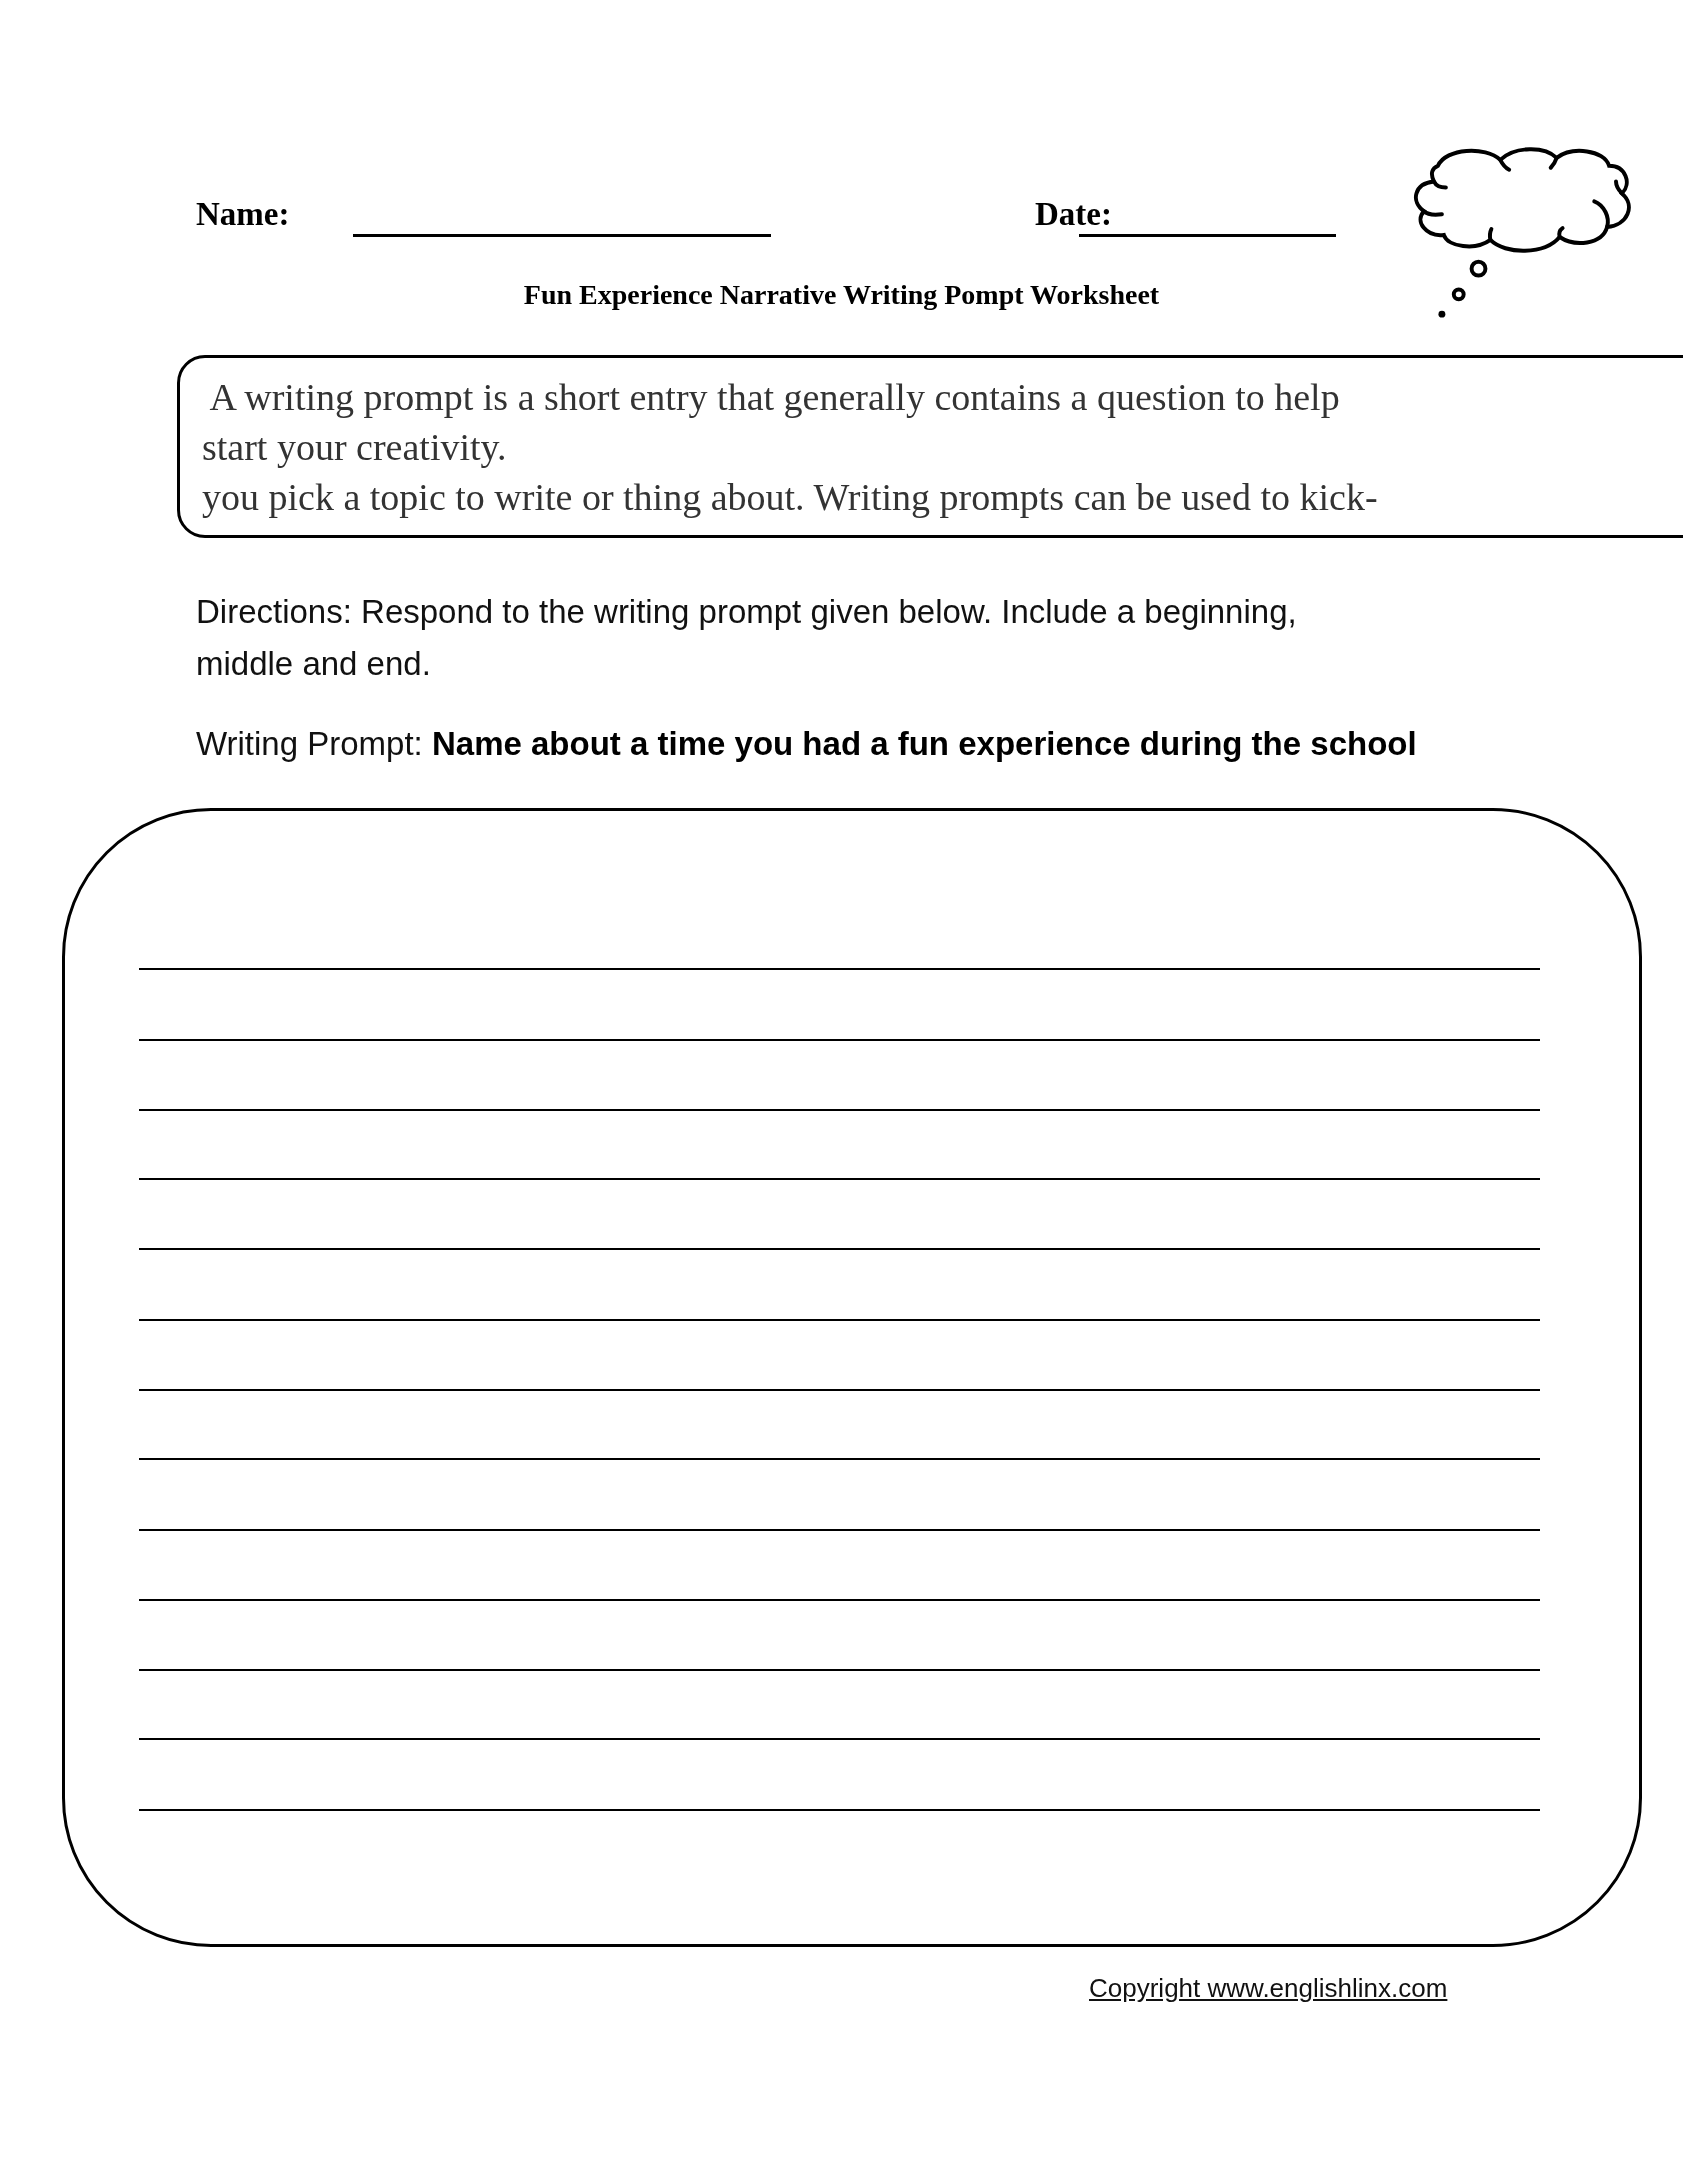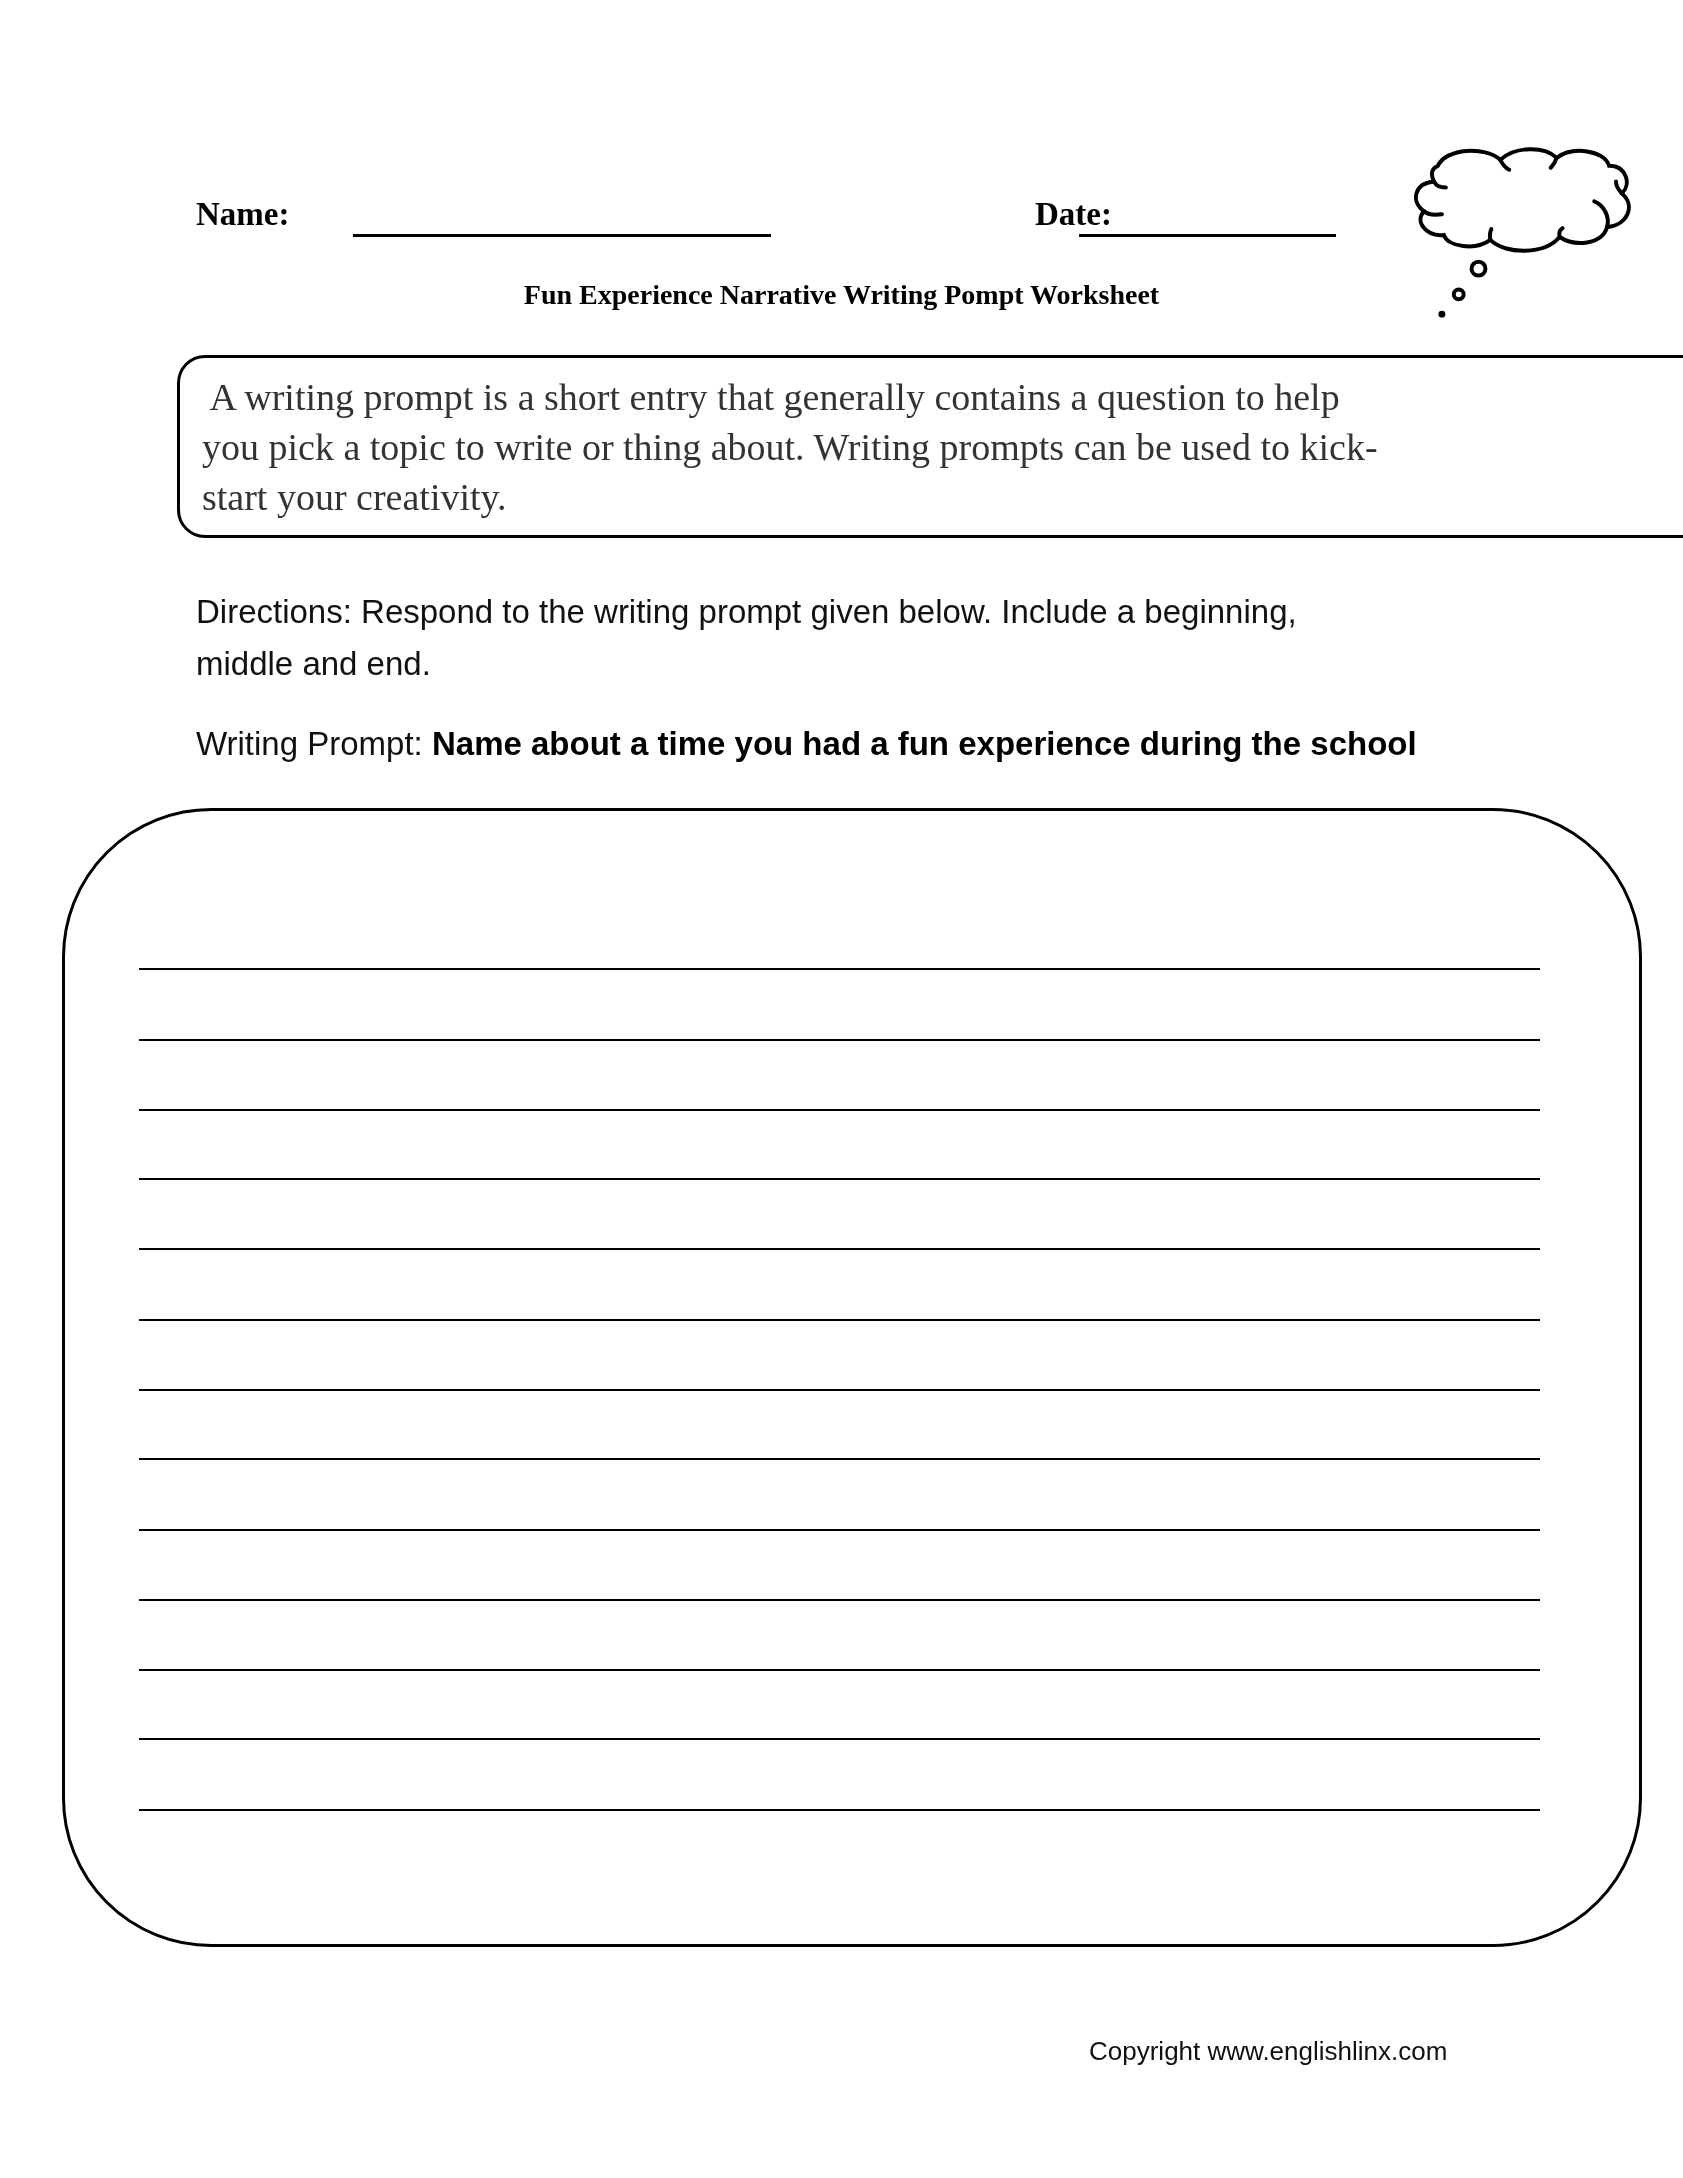--- a/index.html
+++ b/index.html
@@ -43,22 +43,22 @@
   <circle cx="73" cy="126" r="7" fill="none" stroke="#000" stroke-width="4"></circle>
   <circle cx="53" cy="152" r="5" fill="none" stroke="#000" stroke-width="4"></circle>
   <circle cx="36" cy="172" r="3.5" fill="#000"></circle>
 </svg>
 
 <div class="abs serif title" style="left:297px; top:279px; width:1089px; text-align:center;">Fun Experience Narrative Writing Pompt Worksheet</div>
 
 <div class="abs intro-box" style="left:177px; top:355px; width:1592px; height:183px;">
   <div class="abs serif intro-text" style="left:22px; top:14px; width:1356px;">
     <div style="white-space:pre;"> A writing prompt is a short entry that generally contains a question to help</div>
+    <div style="white-space:pre;">start your creativity.</div>
     <div style="white-space:pre;">you pick a topic to write or thing about. Writing prompts can be used to kick-</div>
-    <div style="white-space:pre;">start your creativity.</div>
   </div>
 </div>
 
 <div class="abs sans dir-text" style="left:196px; top:543px; width:1287px;">
   <div>Directions: Respond to the writing prompt given below. Include a beginning,</div>
   <div>middle and end.</div>
 </div>
 
 <div class="abs sans prompt-text" style="left:196px; top:675px; width:1317px;">
   <div><span style="white-space:pre;">Writing Prompt: </span><b>Name about a time you had a fun experience during the school</b></div>
@@ -74,14 +74,14 @@
   <div class="write-line" style="top:1319px;"></div>
   <div class="write-line" style="top:1389px;"></div>
   <div class="write-line" style="top:1458px;"></div>
   <div class="write-line" style="top:1529px;"></div>
   <div class="write-line" style="top:1599px;"></div>
   <div class="write-line" style="top:1669px;"></div>
   <div class="write-line" style="top:1738px;"></div>
   <div class="write-line" style="top:1809px;"></div>
 </div>
 
-<div class="abs sans copyright" style="left:1089px; top:1993px;">Copyright www.englishlinx.com</div>
+<div class="abs sans copyright" style="left:1089px; top:1930px;text-decoration:underline;">Copyright www.englishlinx.com</div>
 
 
 </body></html>

